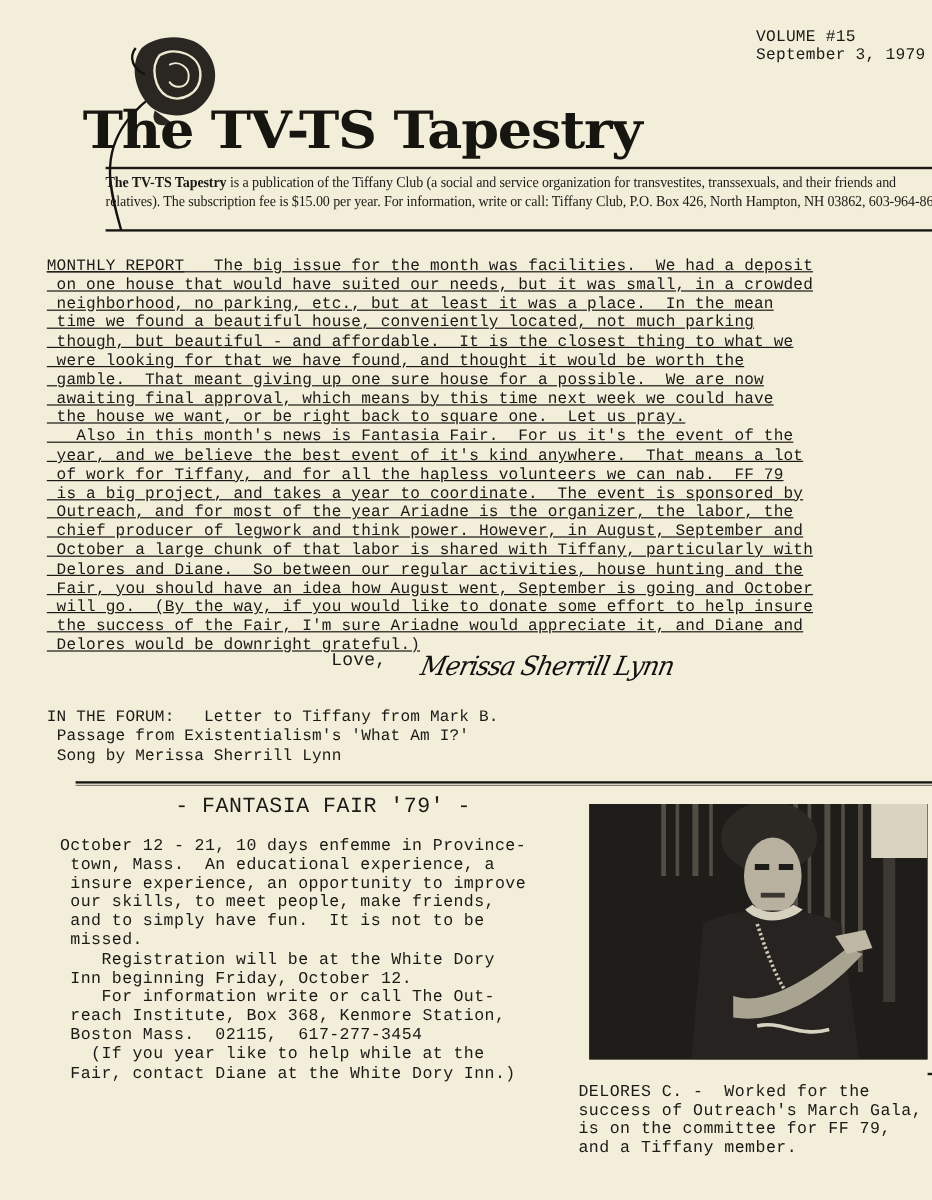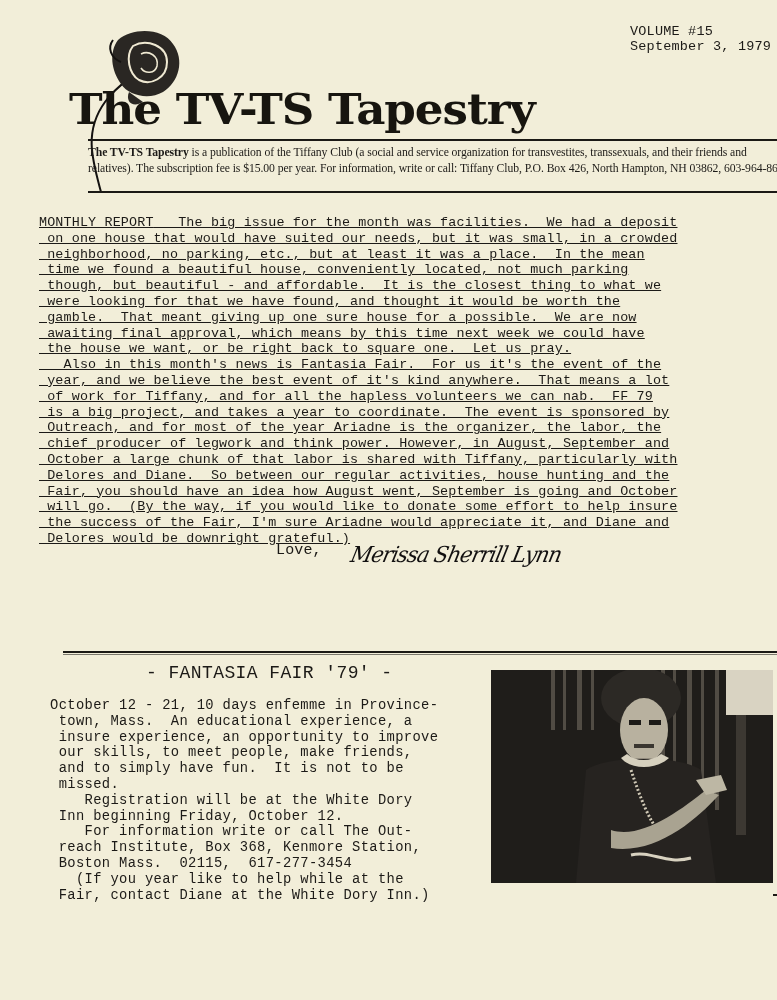--- a/index.html
+++ b/index.html
@@ -104,20 +104,23 @@
 <span> October a large chunk of that labor is shared with Tiffany, particularly with</span>
 <span> Delores and Diane.  So between our regular activities, house hunting and the</span>
 <span> Fair, you should have an idea how August went, September is going and October</span>
 <span> will go.  (By the way, if you would like to donate some effort to help insure</span>
 <span> the success of the Fair, I'm sure Ariadne would appreciate it, and Diane and</span>
 <span> Delores would be downright grateful.)</span></div>
 
   <div class="love typed">Love,</div>
   <div class="signature">Merissa Sherrill Lynn</div>
 
+  <div class="forum typed"><span>IN THE FORUM:</span>   <span>Letter to Tiffany from Mark B.</span>
+ <span>Passage from Existentialism's 'What Am I?'</span>
+ <span>Song by Merissa Sherrill Lynn</span></div>
 
   <div class="rule r3"></div>
   <div class="rule r3b"></div>
   <div class="dash d1"></div>
 
   <div class="fair-head typed">- FANTASIA FAIR '79' -</div>
   <div class="fair-body typed"><span>October 12 - 21, 10 days enfemme in Province-</span>
 <span> town, Mass.  An educational experience, a</span>
 <span> insure experience, an opportunity to improve</span>
 <span> our skills, to meet people, make friends,</span>
@@ -155,14 +158,18 @@
       <path d="M95 100 C 115 85, 190 85, 210 100 L 225 213 L 85 213 Z" fill="#262320"></path>
       <path d="M130 88 C 140 100, 165 100, 178 88 L 170 84 C 160 92, 145 92, 136 84 Z" fill="#d6d0be"></path>
       <path d="M140 100 C 150 130, 158 150, 170 165" fill="none" stroke="#cfc8b5" stroke-width="3" stroke-dasharray="2 2"></path>
       <path d="M120 160 C 150 170, 190 140, 215 120 L 228 125 C 205 150, 165 185, 120 178 Z" fill="#a9a391"></path>
       <path d="M205 110 L 230 105 L 236 120 L 215 125 Z" fill="#bdb7a4"></path>
       <path d="M140 185 C 160 180, 175 195, 200 188" fill="none" stroke="#d8d2c0" stroke-width="3"></path>
     </svg>
   </div>
   <div class="dash d2"></div>
 
+  <div class="caption typed"><span>DELORES C. -  Worked for the</span>
+<span>success of Outreach's March Gala,</span>
+<span>is on the committee for FF 79,</span>
+<span>and a Tiffany member.</span></div>
 
 </div>
 
 </body></html>

